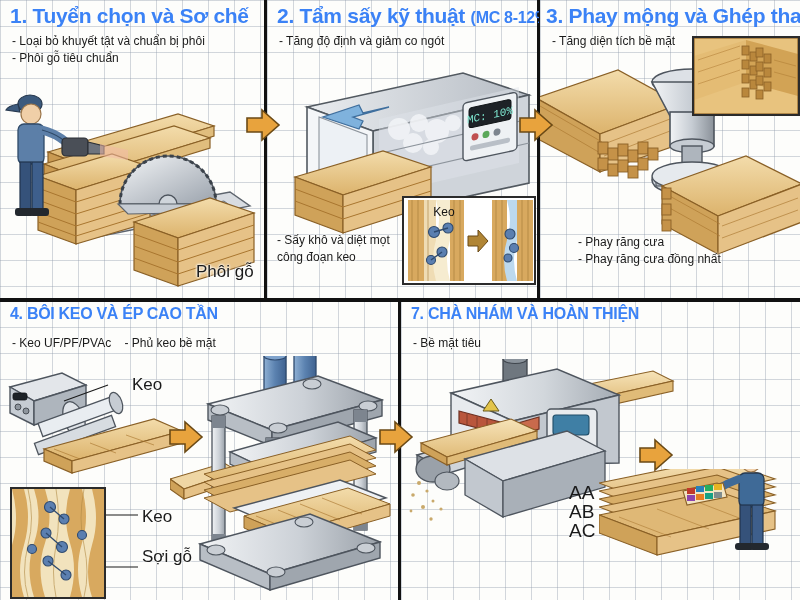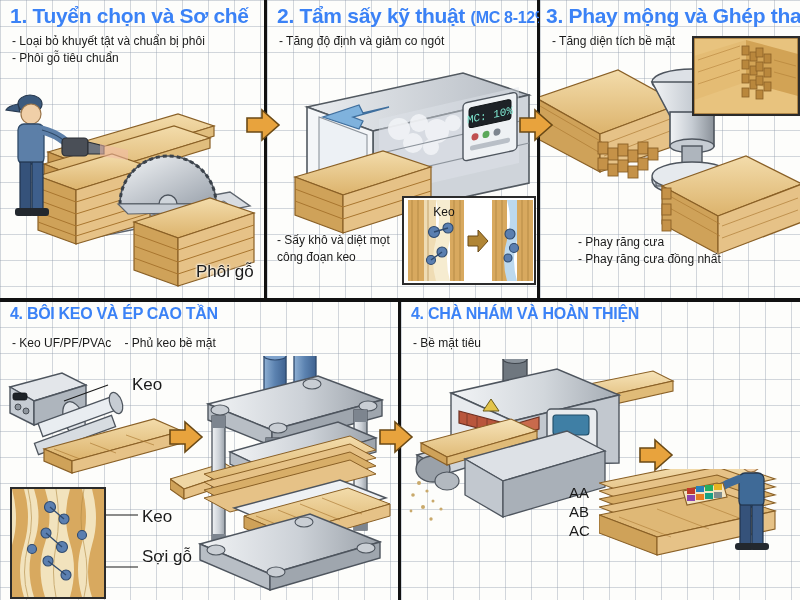--- a/index.html
+++ b/index.html
@@ -576,21 +576,21 @@
     <svg width="70" height="60" style="position:absolute;left:170px;top:160px;z-index:3;">
       <polygon points="0,18 54,2 68,10 14,28" fill="#efd6a4" stroke="#8a6026" stroke-width="1.1"></polygon>
       <polygon points="0,18 14,28 14,38 0,28" fill="#cfa259" stroke="#8a6026" stroke-width="1.1"></polygon>
       <polygon points="14,28 68,10 68,20 14,38" fill="#e6c287" stroke="#8a6026" stroke-width="1.1"></polygon>
     </svg>
   </div>
 
   <div class="panel p5">
     <div class="grid"></div>
 
-    <div class="title t-upper">4. CHÀ NHÁM VÀ HOÀN THIỆN</div>
+    <div class="title t-upper">7. CHÀ NHÁM VÀ HOÀN THIỆN</div>
 
     <div class="bullets" style="left:12px;top:34px;">
       <div>- Bề mặt tiêu</div>
     </div>
 
 
     <svg width="270" height="190" style="position:absolute;left:6px;top:58px;z-index:4;">
       <defs>
         <linearGradient id="mtl5" x1="0" y1="0" x2="1" y2="0">
           <stop offset="0" stop-color="#f2f4f6"></stop>
@@ -654,21 +654,21 @@
           <circle cx="20" cy="132" r="1.6"></circle>
           <circle cx="6" cy="136" r="1.8"></circle>
         <circle cx="26" cy="142" r="1.5"></circle>
           <circle cx="16" cy="148" r="2"></circle>
           <circle cx="34" cy="150" r="1.6"></circle>
         <circle cx="4" cy="152" r="1.4"></circle>
           <circle cx="24" cy="160" r="1.7"></circle>
       </g>
     </svg>
 
-    <div style="position:absolute;left:168px;top:182px;z-index:7;font-size:15px;line-height:19px;">
+    <div style="position:absolute;left:168px;top:182px;z-index:7;font-size:19px;line-height:19px;">
       <div>AA</div>
       <div>AB</div>
       <div>AC</div>
     </div>
 
     <svg width="200" height="130" style="position:absolute;left:198px;top:168px;z-index:4;">
       <defs>
         <linearGradient id="w7" x1="0" y1="0" x2="0" y2="1">
           <stop offset="0" stop-color="#f6e3b8"></stop>
             <stop offset="1" stop-color="#dfb876"></stop>

